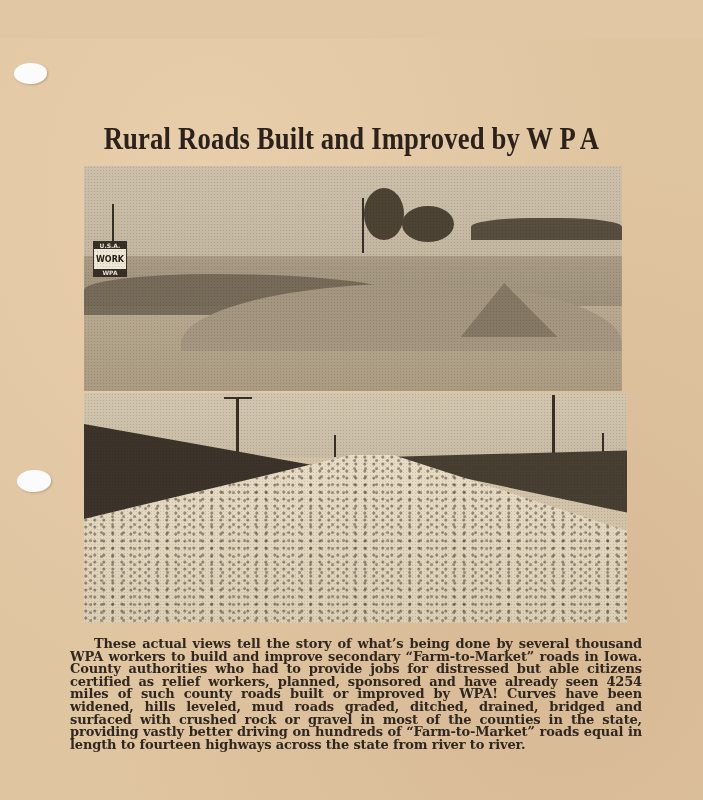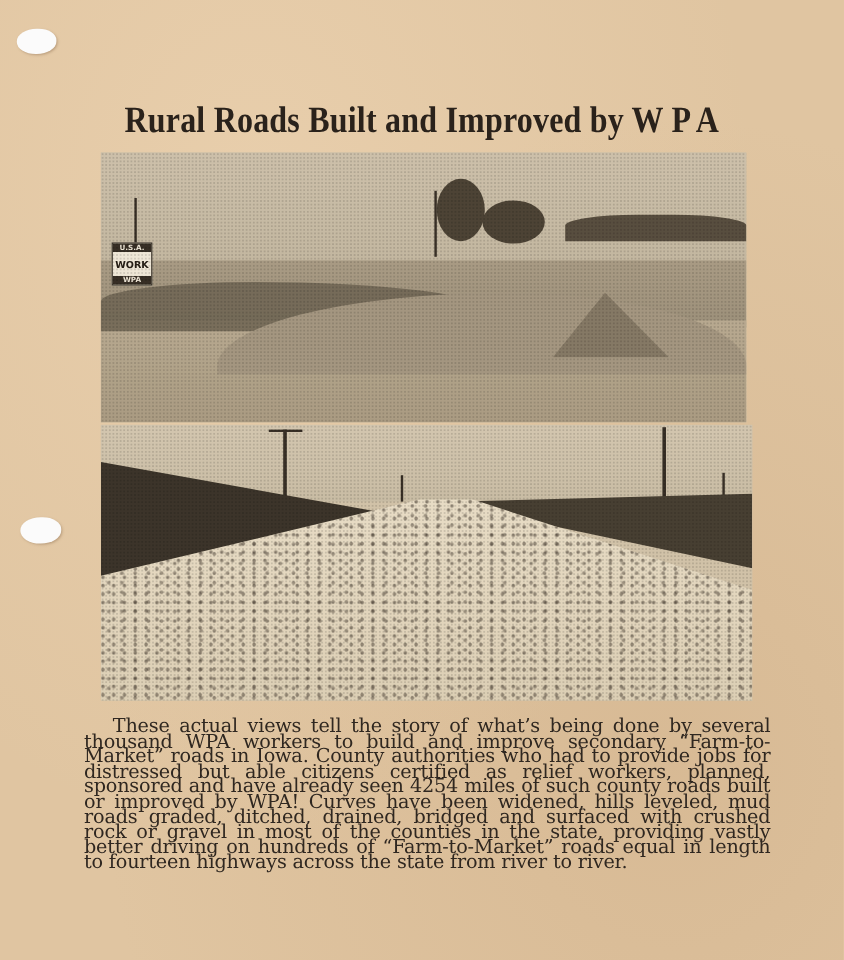--- a/index.html
+++ b/index.html
@@ -8,20 +8,21 @@
     background: #e2c7a4;
     position: relative;
     font-family: "DejaVu Serif", serif;
   }
   .page {
     position: absolute; inset: 0;
     background:
       radial-gradient(ellipse at 30% 20%, rgba(240,215,182,0.5), transparent 60%),
       radial-gradient(ellipse at 80% 80%, rgba(200,165,125,0.35), transparent 60%),
       #e0c5a1;
+    margin-top: 39px;
   }
   .punch-hole {
     position: absolute; background: #fbfbfb; border-radius: 50% 45% 50% 48%;
     box-shadow: 1px 1px 2px rgba(120,90,60,0.35);
   }
   .hole-top { left: 14px; top: 24px; width: 33px; height: 21px; }
   .hole-mid { left: 17px; top: 431px; width: 34px; height: 22px; }
 
   .title {
     position: absolute; left: 0; right: 0; top: 82px;
@@ -81,22 +82,22 @@
     background: #4a4236; clip-path: polygon(0 20%, 100% 10%, 100% 100%); }
   .road { position: absolute; left: 0; top: 27%; width: 100%; height: 73%;
     background:
       radial-gradient(circle at 20% 30%, rgba(70,60,50,0.5) 1px, transparent 2px) 0 0/9px 7px,
       radial-gradient(circle at 60% 70%, rgba(70,60,50,0.45) 1px, transparent 2px) 0 0/11px 8px,
       linear-gradient(#e3d8c2, #d8cbb2);
     clip-path: polygon(49% 0, 57% 0, 100% 45%, 100% 100%, 0 100%, 0 38%); }
 
   .caption {
     position: absolute; left: 70px; top: 599px; width: 572px;
-    font-family: "DejaVu Serif", serif; font-weight: normal;
-    font-size: 16px; line-height: 12.6px;
+    font-family: "DejaVu Serif", serif; font-weight: bold;
+    font-size: 13px; line-height: 12.6px;
     color: #2f2720; text-align: justify;
     text-indent: 24px;
     letter-spacing: -0.15px;
   }
 </style>
 </head>
 <body>
 
 <div class="page">
 

